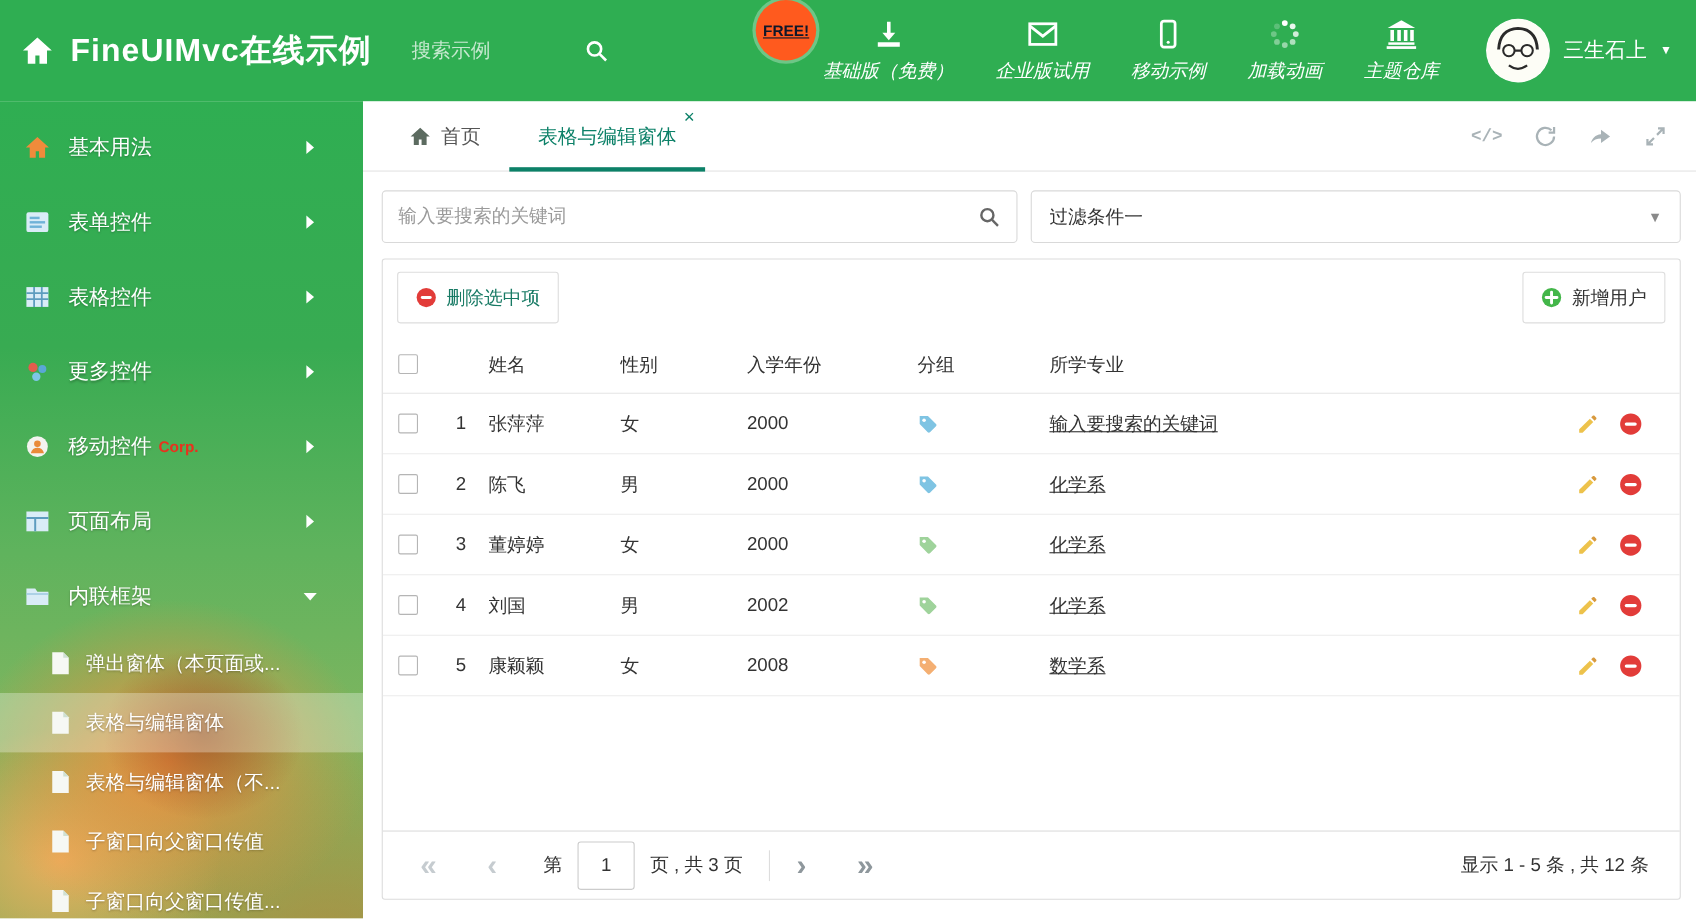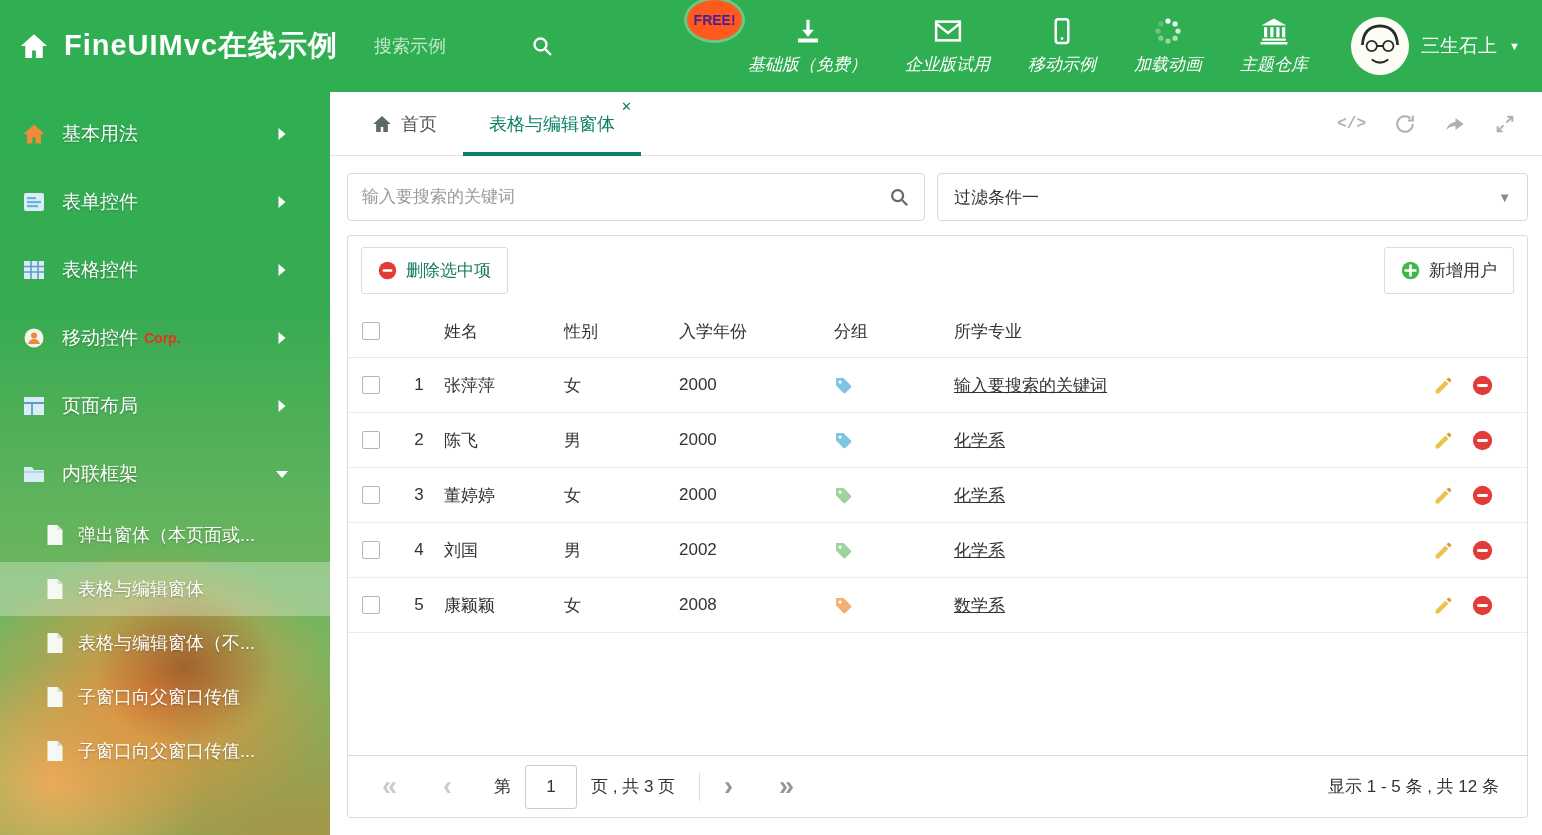--- a/index.html
+++ b/index.html
@@ -12,23 +12,23 @@
   .brand-home { width:32px; height:30px; margin-right:14px; color:#fff; cursor:pointer; }
   .brand { font-size:29px; font-weight:bold; letter-spacing:1px; white-space:nowrap; }
   .hsearch { display:flex; align-items:center; margin-left:36px; }
   .hsearch input { background:transparent; border:none; outline:none; color:#fff; font-size:18px; width:150px; }
   .hsearch input::placeholder { color:rgba(255,255,255,.72); }
   .hsearch .icon { width:24px; height:24px; color:#fff; margin-left:6px; cursor:pointer; }
   .topnav { display:flex; margin-left:auto; }
   .nav-item { position:relative; display:flex; flex-direction:column; align-items:center; gap:7px; padding:0 19px; cursor:pointer; }
   .nav-item .icon { width:30px; height:30px; color:#fff; }
   .nav-label { font-size:17px; white-space:nowrap;font-style:italic; }
-  .free-badge { position:absolute; top:-16px; left:-42px; width:55px; height:40px; border-radius:50%; background:#ff5a1e;
-    display:flex; align-items:center; justify-content:center; font-size:14px; font-weight:bold; color:#4c1d95;
-    box-shadow:0 0 0 3px rgba(255,255,255,.3); z-index:3; }
+  .free-badge { position:absolute; top:-16px; left:-42px; width:55px; height:55px; border-radius:50%; background:#ff5a1e;
+    display:flex; align-items:center; justify-content:center; font-size:14px; font-weight:bold; color:#0f172a;
+    box-shadow:0 0 0 3px rgba(255,255,255,.3); z-index:3;text-decoration:underline; }
   .userbox { display:flex; align-items:center; gap:12px; margin-left:24px; cursor:pointer;justify-content:flex-end; }
   .avatar { width:58px; height:58px; border-radius:50%; overflow:hidden; background:#fff; flex:0 0 58px; }
   .username { font-size:19px; white-space:nowrap; }
   .caret-glyph { font-size:11px; }
 
   
   .body-row { display:flex; height:743px; }
 
   
   .sidebar { flex:0 0 330px; width:330px; padding-top:8px; color:#fff; overflow:hidden;
@@ -236,20 +236,35 @@
         </span>
     </div>
     <div class="side-item">
       <span class="icon">
           <svg viewBox="0 0 24 24">
             <rect x="2" y="3" width="20" height="18" fill="#d9ecf7"></rect>
             <path d="M2 8.5h20M2 14h20M9 3v18M16 3v18" stroke="#5d9cbf" stroke-width="1.6"></path>
           </svg>
         </span>
       <span>表格控件</span>
+      <span class="chev icon">
+          <svg viewBox="0 0 9 14">
+            <path d="M1 1l7 6-7 6z" fill="#fff"></path>
+          </svg>
+        </span>
+    </div>
+    <div class="side-item">
+      <span class="icon">
+          <svg viewBox="0 0 24 24">
+            <circle cx="8" cy="8" r="4.2" fill="#e45c4d"></circle>
+            <circle cx="16.5" cy="9.5" r="3.6" fill="#5aa7d6"></circle>
+            <circle cx="11" cy="16.5" r="3.8" fill="#7ec6e8"></circle>
+          </svg>
+        </span>
+      <span>更多控件</span>
       <span class="chev icon">
           <svg viewBox="0 0 9 14">
             <path d="M1 1l7 6-7 6z" fill="#fff"></path>
           </svg>
         </span>
     </div>
     <div class="side-item">
       <span class="icon">
           <svg viewBox="0 0 24 24">
             <circle cx="12" cy="12" r="9.5" fill="#f3f3ef"></circle>

